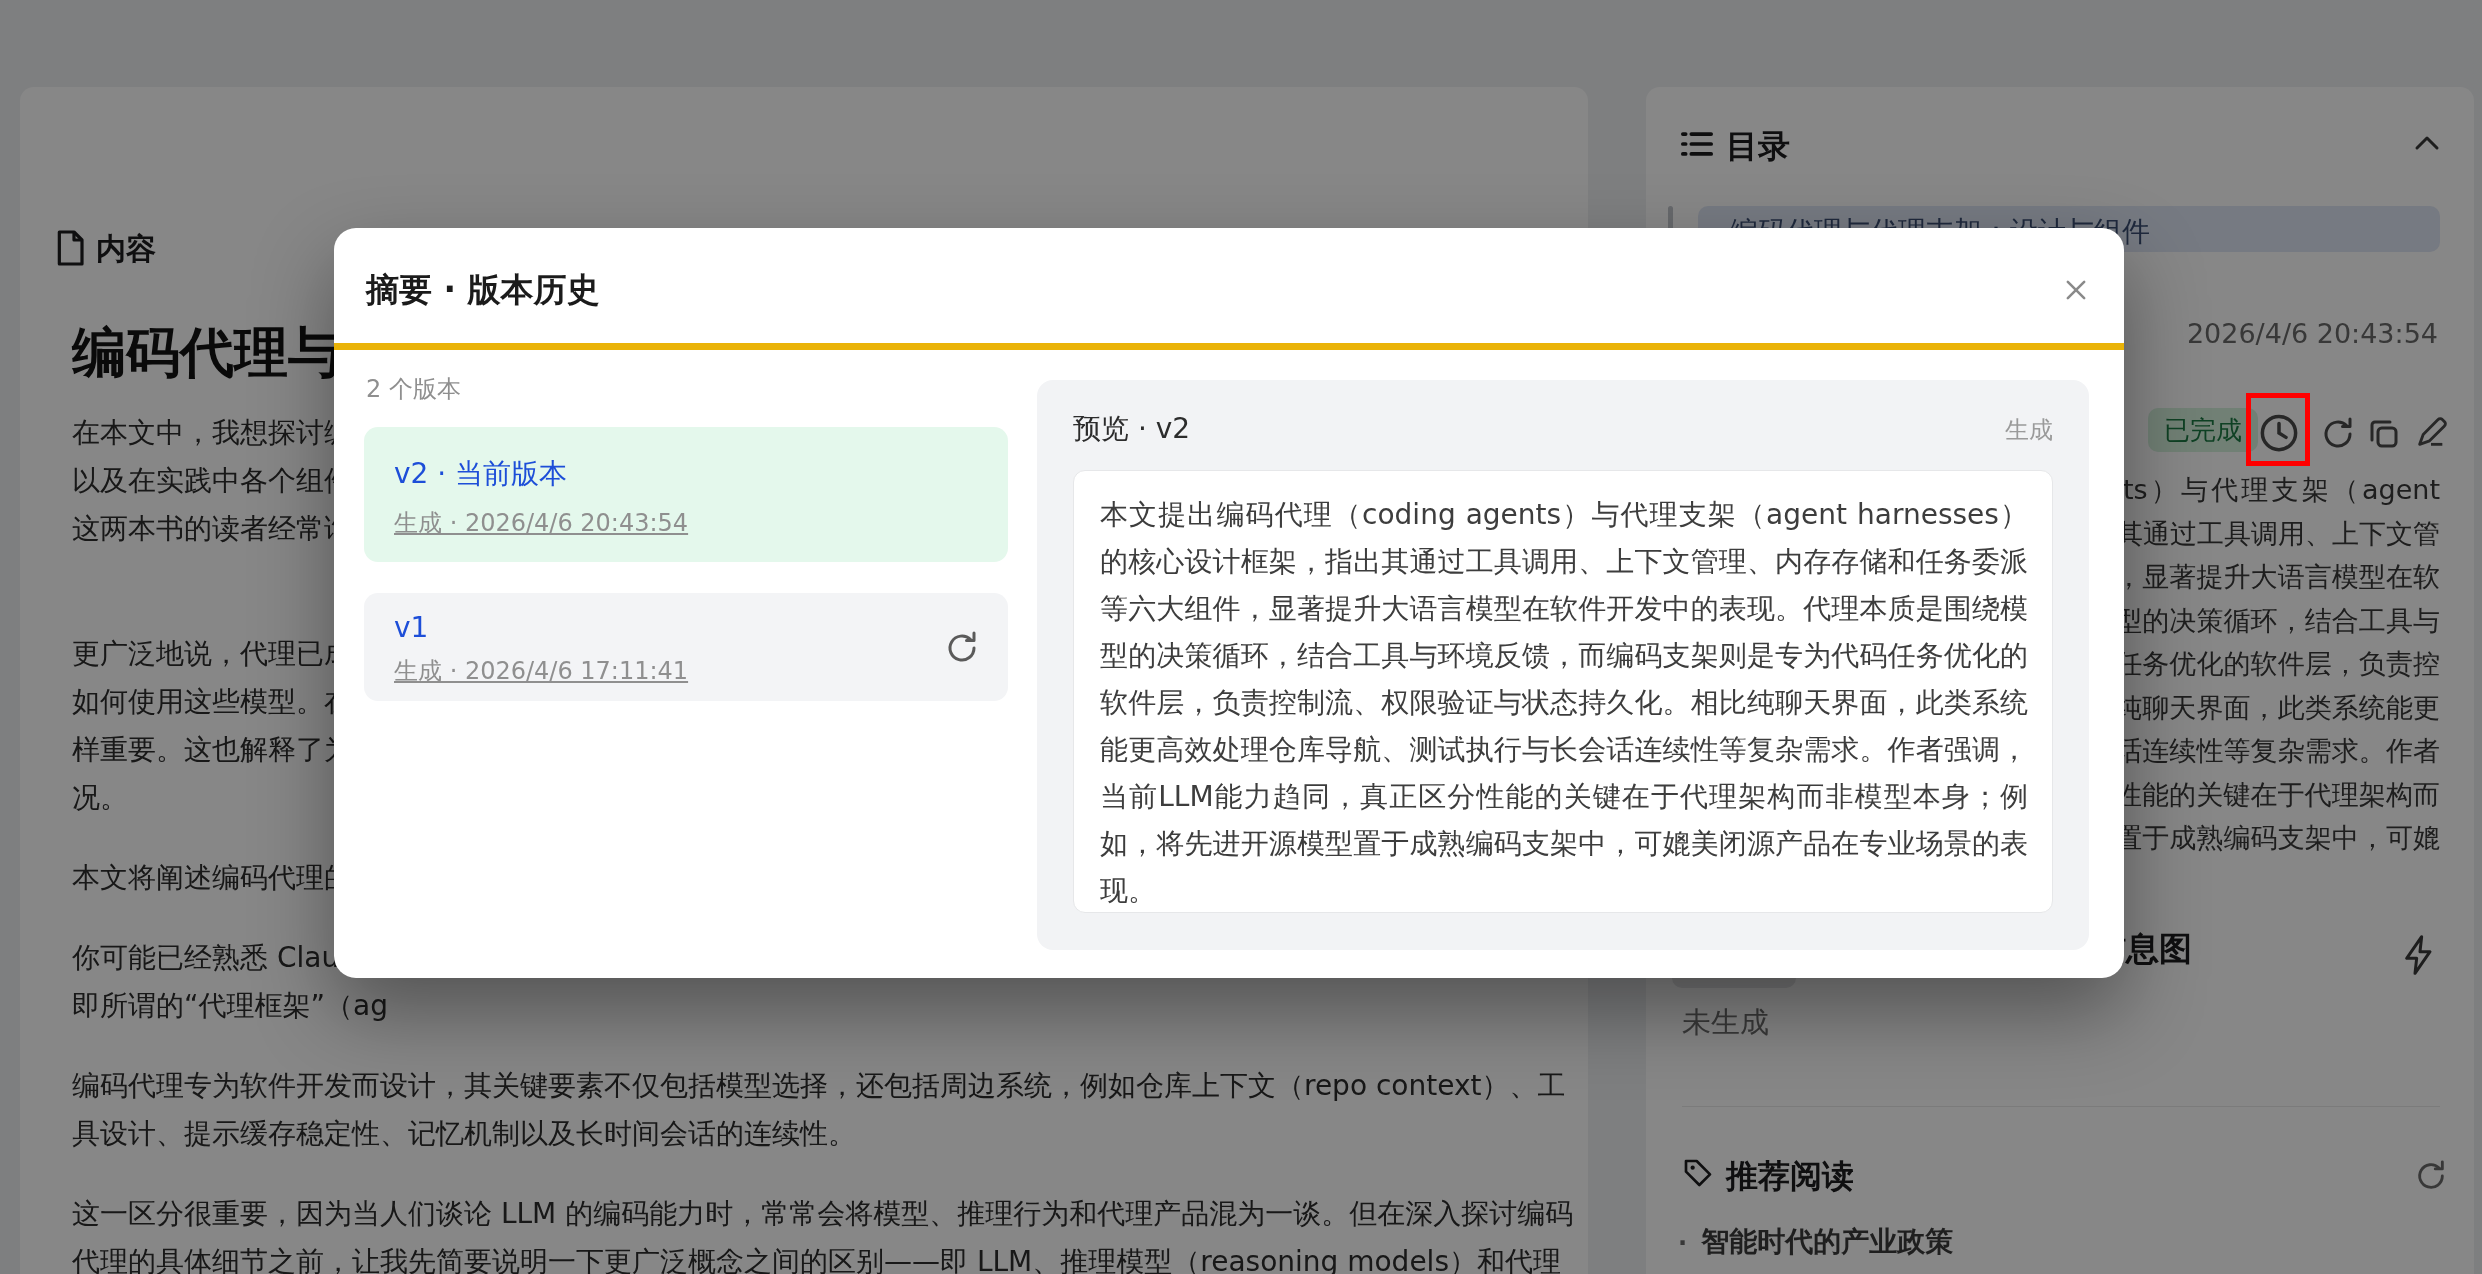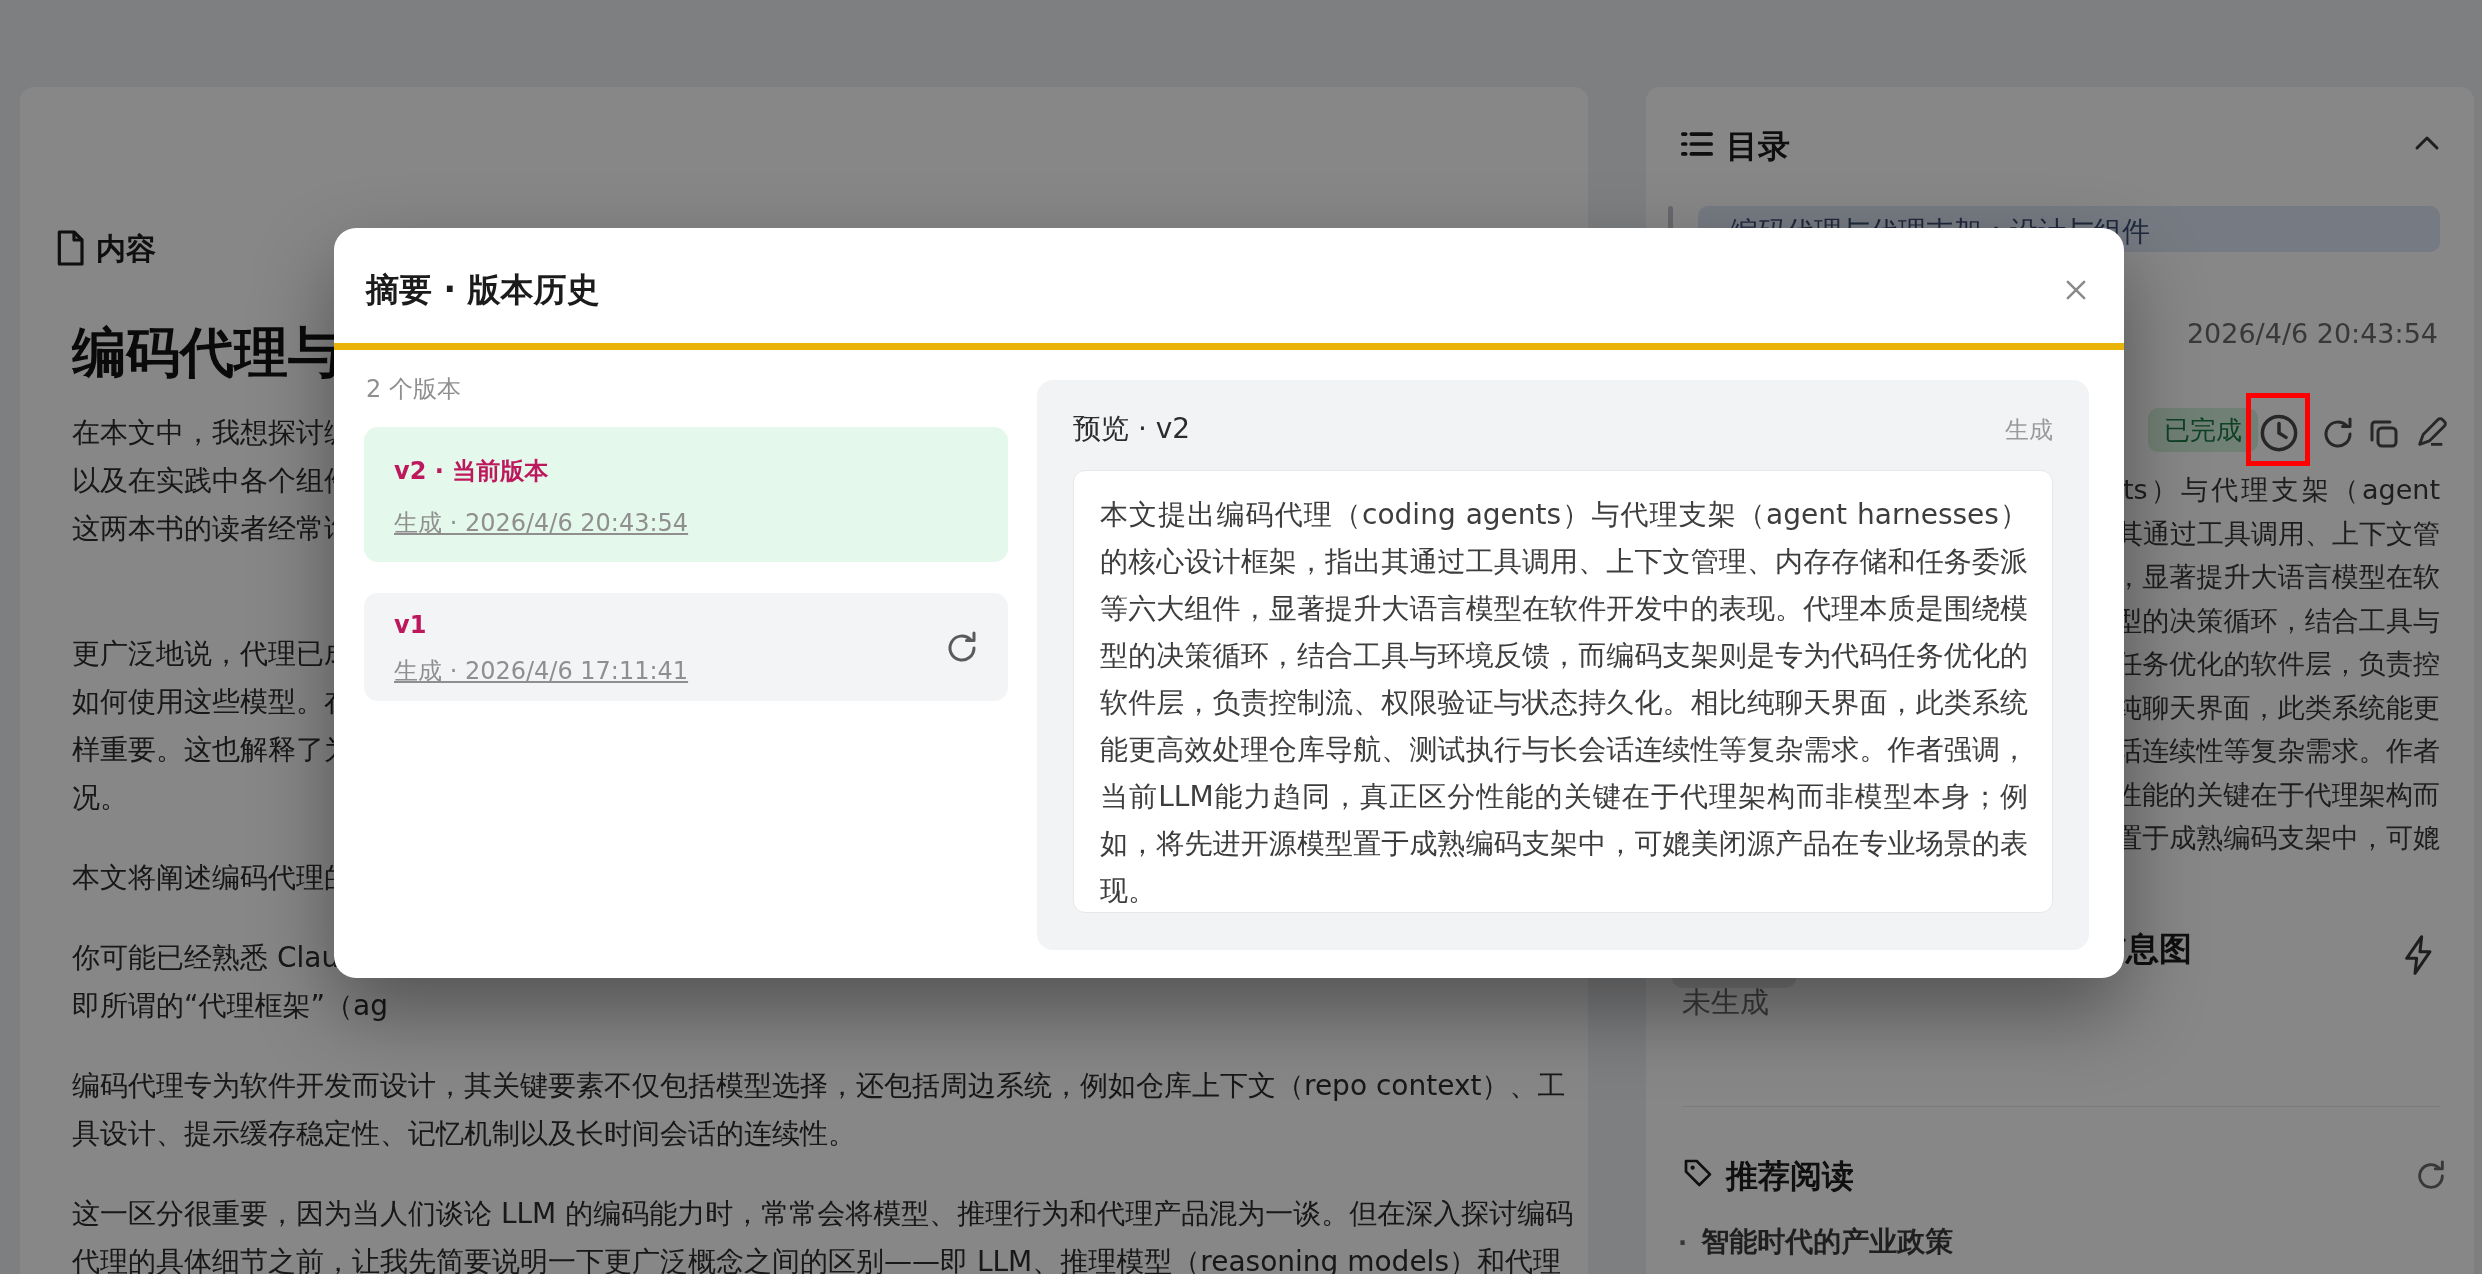--- a/index.html
+++ b/index.html
@@ -40,21 +40,21 @@
   .toc-pill { left:52px; top:119px; width:742px; height:46px; background:#dfe7f5; border-radius:10px; }
   .toc-pill-label { position:absolute; left:32px; top:7px; font-size:28px; color:#3c4f74; white-space:nowrap; overflow:hidden; max-width:690px; }
   .sb-timestamp { left:0; top:231px; width:792px; text-align:right; font-size:27px; color:#6b6b6b; }
   .status-row { left:0; top:315px; width:794px; height:56px; }
   .status-badge { position:absolute; left:502px; top:6px; height:44px; padding:0 16px; background:#d5f1de; color:#1e7c44; font-size:26px; line-height:44px; border-radius:10px; }
   .sb-icon { position:absolute; top:10px; cursor:pointer; }
   .sb-summary { left:36px; top:381px; width:758px; font-size:27px; line-height:43.5px; color:#3a3a3a; text-align:justify; }
   .infographic-btn { left:26px; top:851px; width:124px; height:50px; background:#e4e5e7; border-radius:10px; }
   .infographic-label { left:447px; top:840px; font-size:33px; font-weight:bold; color:#1d1d1f; }
   .bolt-wrap { left:756px; top:848px; }
-  .not-generated { left:36px; top:896px; font-size:29px; color:#6f6f6f; }
+  .not-generated { left:36px; top:916px; font-size:29px; color:#6f6f6f; }
   .sb-divider { left:36px; top:1019px; width:758px; height:0; border-top:1px solid #e8e8e8; }
   .reading-row { left:0; top:1066px; width:794px; height:44px;font-family:Liberation Mono, monospace; }
   .reading-title { position:absolute; left:80px; top:2px; font-size:32px; font-weight:bold; color:#1d1d1f; }
   .tag-icon-wrap { position:absolute; left:36px; top:4px; }
   .reading-refresh { position:absolute; left:768px; top:6px; }
   .reading-item { left:32px; top:1136px; font-size:28px; color:#3c3c3c;font-weight:bold; }
   .reading-item .bullet { color:#6b6b6b; margin-right:14px; font-size:24px; }
 
   
   .overlay { inset:0; background:rgba(0,0,0,0.47); z-index:10; }
@@ -65,21 +65,21 @@
     background:#ffffff; border-radius:22px; z-index:20;
     box-shadow:0 34px 80px rgba(0,0,0,0.38);
   }
   .modal-header { position:absolute; left:0; top:0; width:100%; height:122px; border-bottom:7px solid #eab308; }
   .modal-title { position:absolute; left:32px; top:40px; font-size:33px; font-weight:bold; color:#1b1b1b; }
   .modal-close { position:absolute; right:28px; top:42px; width:40px; height:40px; cursor:pointer; display:flex; align-items:center; justify-content:center; }
   .version-count { position:absolute; left:32px; top:145px; font-size:24px; color:#8f8f8f; }
   .version-card { position:absolute; left:30px; width:644px; border-radius:14px; cursor:pointer; }
   .vcard-current { top:199px; height:135px; background:#e4f8ec; }
   .vcard-old { top:365px; height:108px; background:#f3f4f6; }
-  .vname { position:absolute; left:30px; font-size:24px; font-weight:bold; color:#be185d; }
+  .vname { position:absolute; left:30px; font-size:28px; font-weight:normal; color:#1d4ed8; }
   .vmeta { position:absolute; left:30px; font-size:24px; color:#8f8f8f;text-decoration:underline; }
   .vcard-current .vname { top:28px; } .vcard-current .vmeta { top:80px; }
   .vcard-old .vname { top:18px; } .vcard-old .vmeta { top:62px; }
   .vcard-restore { position:absolute; right:28px; top:37px; }
 
   .preview-panel { position:absolute; left:703px; top:152px; width:1052px; height:570px; background:#f2f3f5; border-radius:16px; }
   .preview-title { position:absolute; left:36px; top:30px; font-size:28px; color:#2c2c2c; }
   .preview-badge { position:absolute; right:36px; top:34px; font-size:24px; color:#9a9a9a; }
   .preview-card { position:absolute; left:36px; top:90px; width:980px; height:443px; background:#ffffff; border:1px solid #e6e7e9; border-radius:12px; overflow:hidden; }
   .preview-text { position:absolute; left:26px; top:20px; width:928px; font-size:28px; line-height:47px; color:#3d3d3d; text-align:justify; }

